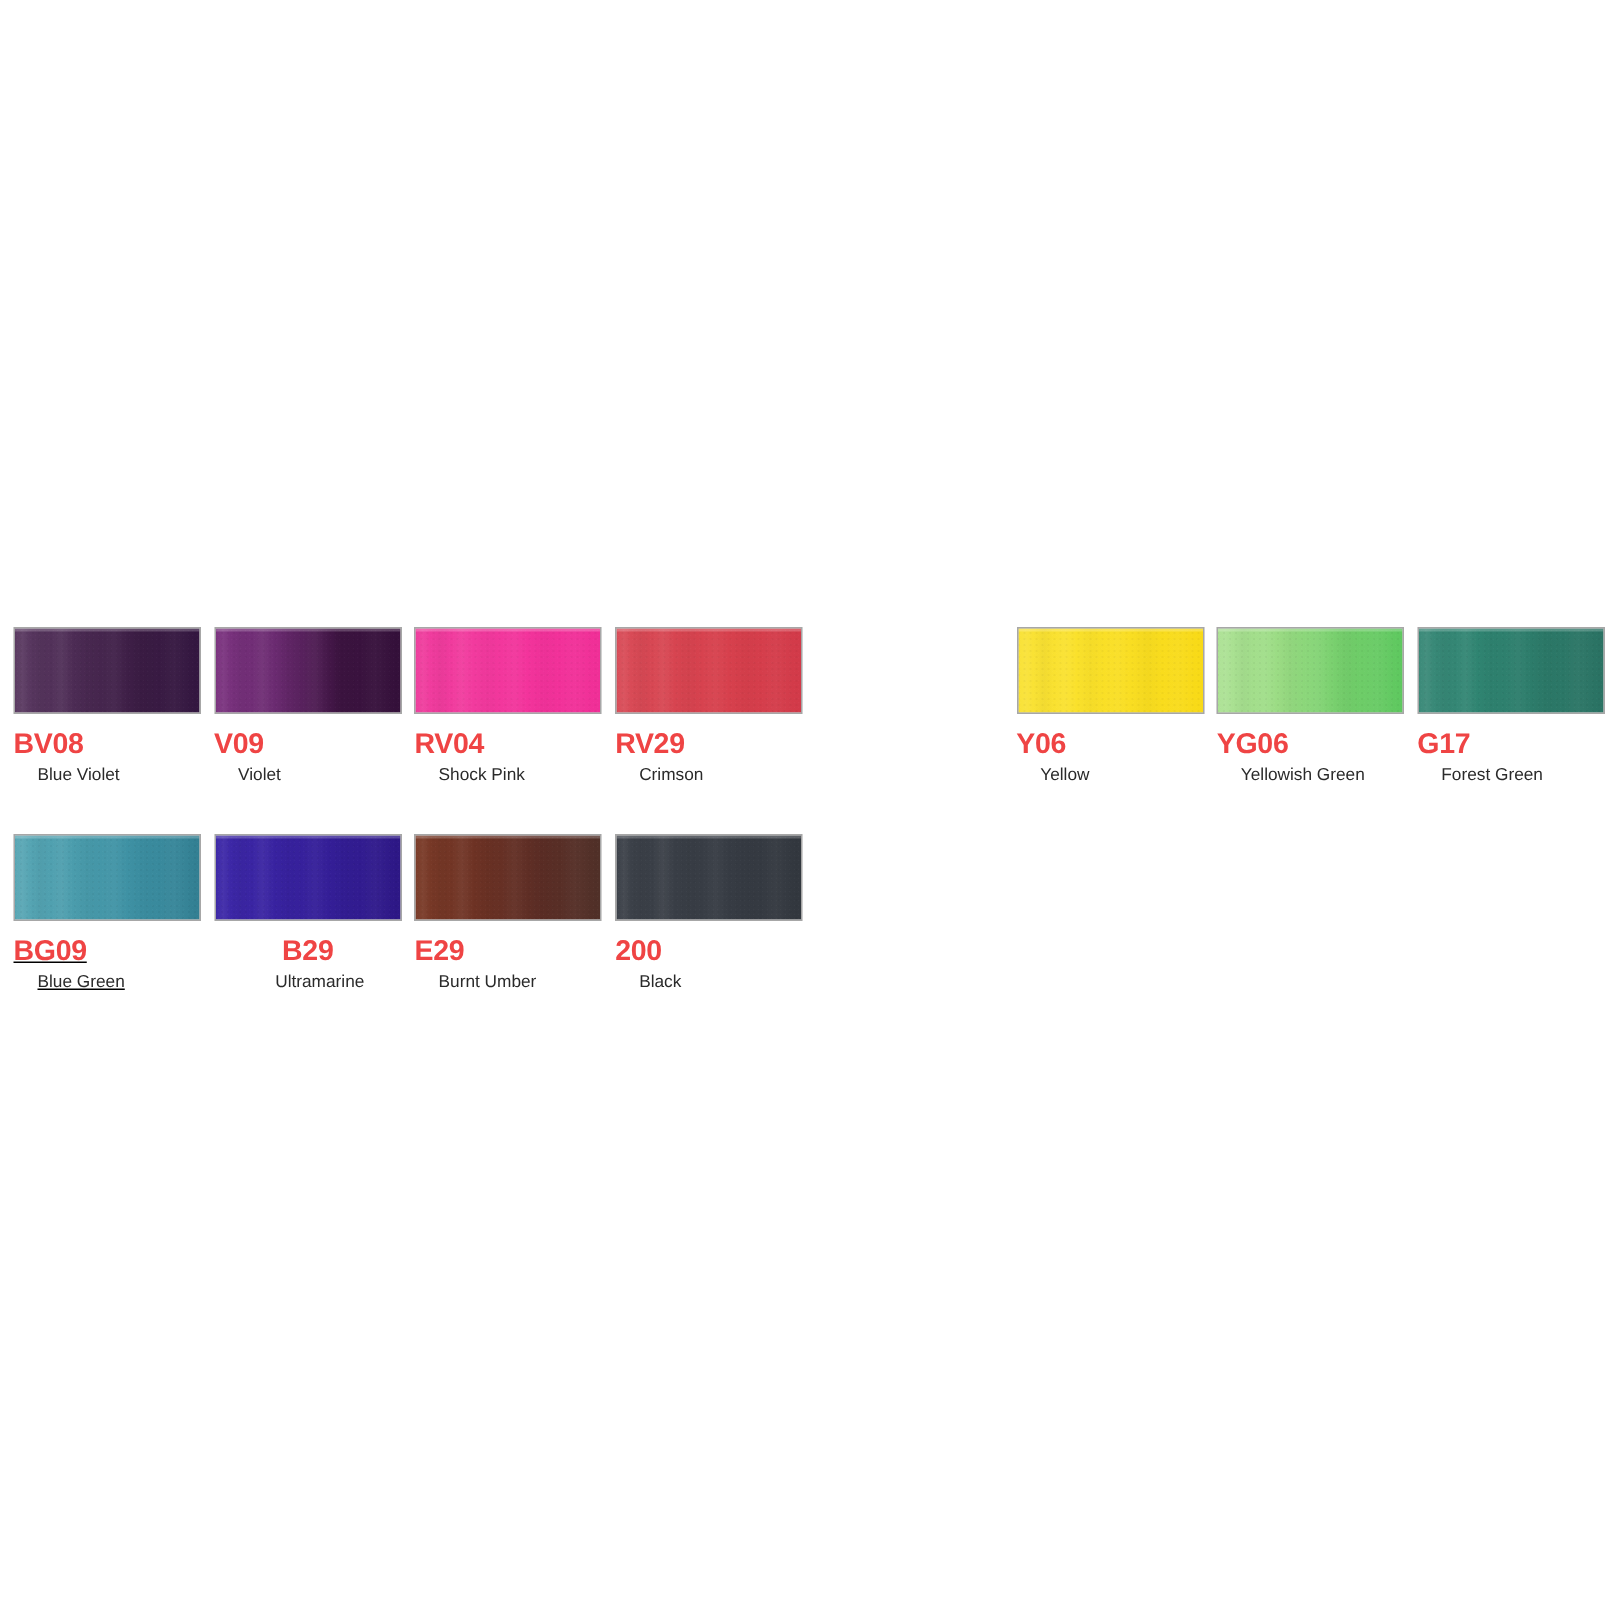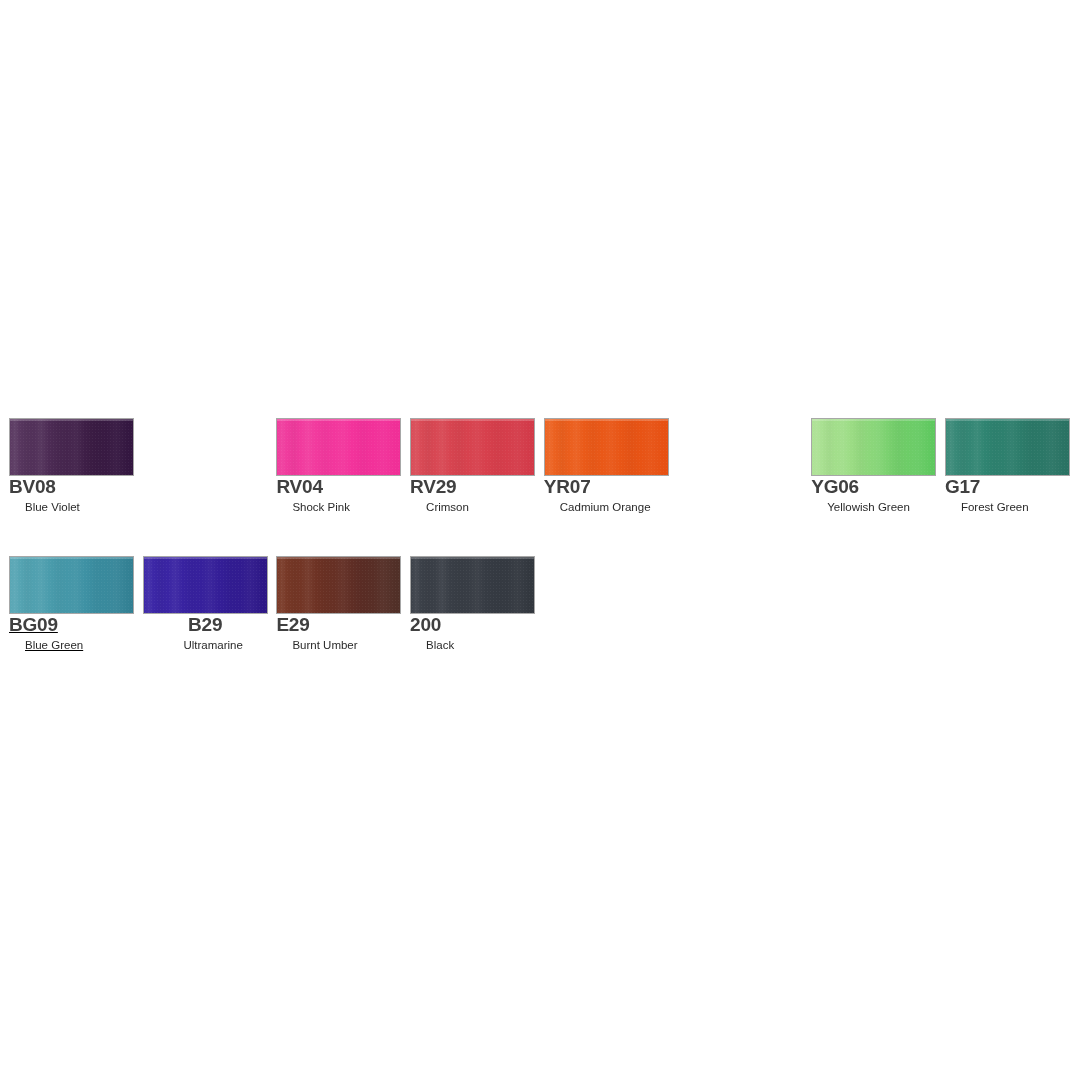--- a/index.html
+++ b/index.html
@@ -93,24 +93,25 @@
   
   .chip-topline {
     position: absolute;
     left: 0; right: 0; top: 0;
     height: 2px;
     background: rgba(255,255,255,0.20);
     pointer-events: none;
   }
 
   .swatch-code {
+    margin-top: 10px;
     font-size: 19px;
     font-weight: bold;
     line-height: 21px;
-    color: #404040;
+    color: #ef4444;
     letter-spacing: -0.2px;
     white-space: nowrap;
   }
   .swatch-name {
     margin-top: 3px;
     font-size: 11.5px;
     font-weight: normal;
     line-height: 14px;
     color: #2a2a2a;
     white-space: nowrap;
@@ -125,49 +126,59 @@
       <div class="swatch-cell" style="left: 0px;">
         <div class="swatch-chip">
           <div class="chip-fill" style="background: linear-gradient(90deg, rgb(91, 58, 98) 0%, rgb(76, 43, 84) 33%, rgb(59, 28, 68) 67%, rgb(51, 22, 64) 100%);"></div>
           <div class="chip-streaks"></div>
           <div class="chip-grain"></div>
           <div class="chip-topline"></div>
         </div>
         <div class="swatch-code">BV08</div>
         <div class="swatch-name">Blue Violet</div>
       </div>
+      <div class="swatch-cell" style="left: 133.7px;">
+        <div class="swatch-chip">
+          <div class="chip-fill" style="background: linear-gradient(90deg, rgb(124, 51, 128) 0%, rgb(106, 42, 112) 33%, rgb(60, 19, 64) 67%, rgb(52, 16, 58) 100%);"></div>
+          <div class="chip-streaks"></div>
+          <div class="chip-grain"></div>
+          <div class="chip-topline"></div>
+        </div>
+        <div class="swatch-code">V09</div>
+        <div class="swatch-name">Violet</div>
+      </div>
       <div class="swatch-cell" style="left: 267.4px;">
         <div class="swatch-chip">
           <div class="chip-fill" style="background: linear-gradient(90deg, rgb(239, 60, 157) 0%, rgb(242, 58, 158) 33%, rgb(243, 50, 155) 67%, rgb(240, 47, 151) 100%);"></div>
           <div class="chip-streaks"></div>
           <div class="chip-grain"></div>
           <div class="chip-topline"></div>
         </div>
         <div class="swatch-code">RV04</div>
         <div class="swatch-name">Shock Pink</div>
       </div>
       <div class="swatch-cell" style="left: 401.1px;">
         <div class="swatch-chip">
           <div class="chip-fill" style="background: linear-gradient(90deg, rgb(217, 76, 88) 0%, rgb(215, 68, 80) 33%, rgb(215, 63, 76) 67%, rgb(210, 58, 73) 100%);"></div>
           <div class="chip-streaks"></div>
           <div class="chip-grain"></div>
           <div class="chip-topline"></div>
         </div>
         <div class="swatch-code">RV29</div>
         <div class="swatch-name">Crimson</div>
       </div>
-      <div class="swatch-cell" style="left: 534.8px;">
-        <div class="swatch-chip">
-          <div class="chip-fill" style="background: linear-gradient(90deg, rgb(236, 99, 34) 0%, rgb(234, 90, 25) 33%, rgb(232, 85, 22) 67%, rgb(231, 80, 18) 100%);"></div>
-          <div class="chip-streaks"></div>
-          <div class="chip-grain"></div>
-          <div class="chip-topline"></div>
-        </div>
-        <div class="swatch-code">YR07</div>
-        <div class="swatch-name">Cadmium Orange</div>
+      <div class="swatch-cell" style="left: 668.5px;">
+        <div class="swatch-chip">
+          <div class="chip-fill" style="background: linear-gradient(90deg, rgb(249, 226, 55) 0%, rgb(250, 225, 43) 33%, rgb(249, 221, 32) 67%, rgb(248, 218, 23) 100%);"></div>
+          <div class="chip-streaks"></div>
+          <div class="chip-grain"></div>
+          <div class="chip-topline"></div>
+        </div>
+        <div class="swatch-code">Y06</div>
+        <div class="swatch-name">Yellow</div>
       </div>
       <div class="swatch-cell" style="left: 802.2px;">
         <div class="swatch-chip">
           <div class="chip-fill" style="background: linear-gradient(90deg, rgb(174, 226, 150) 0%, rgb(155, 220, 132) 33%, rgb(117, 207, 108) 67%, rgb(94, 200, 95) 100%);"></div>
           <div class="chip-streaks"></div>
           <div class="chip-grain"></div>
           <div class="chip-topline"></div>
         </div>
         <div class="swatch-code">YG06</div>
         <div class="swatch-name">Yellowish Green</div>

